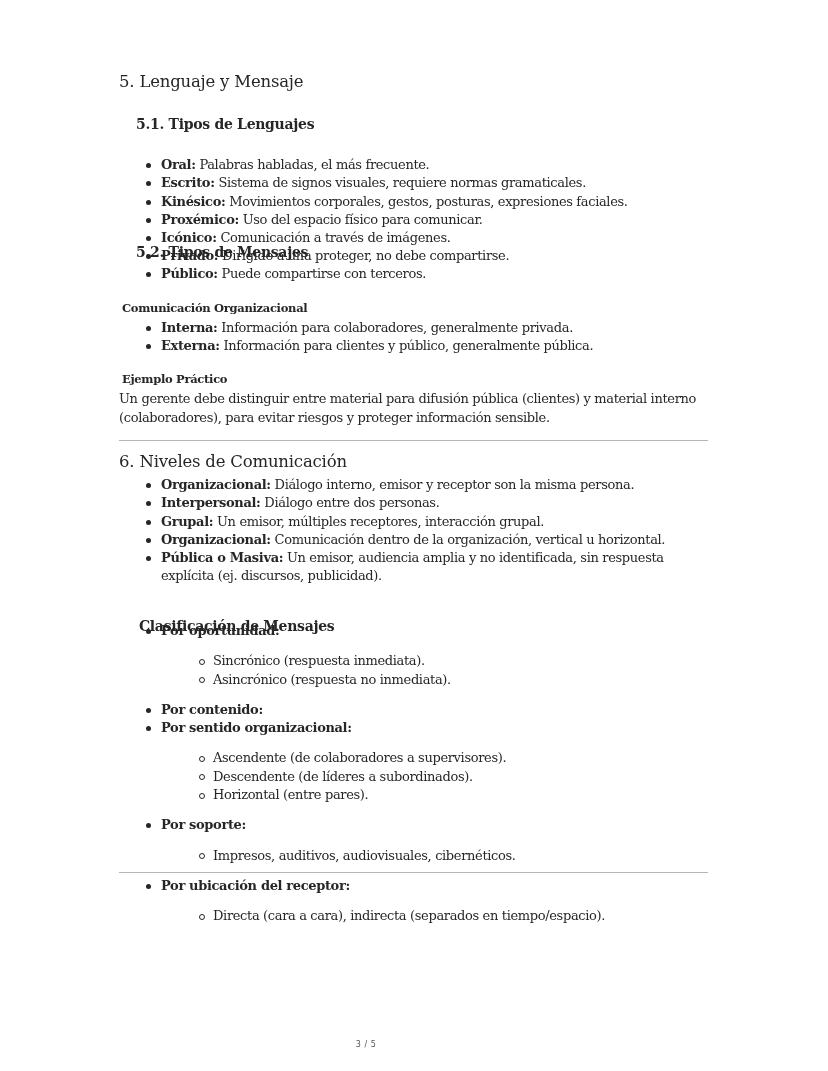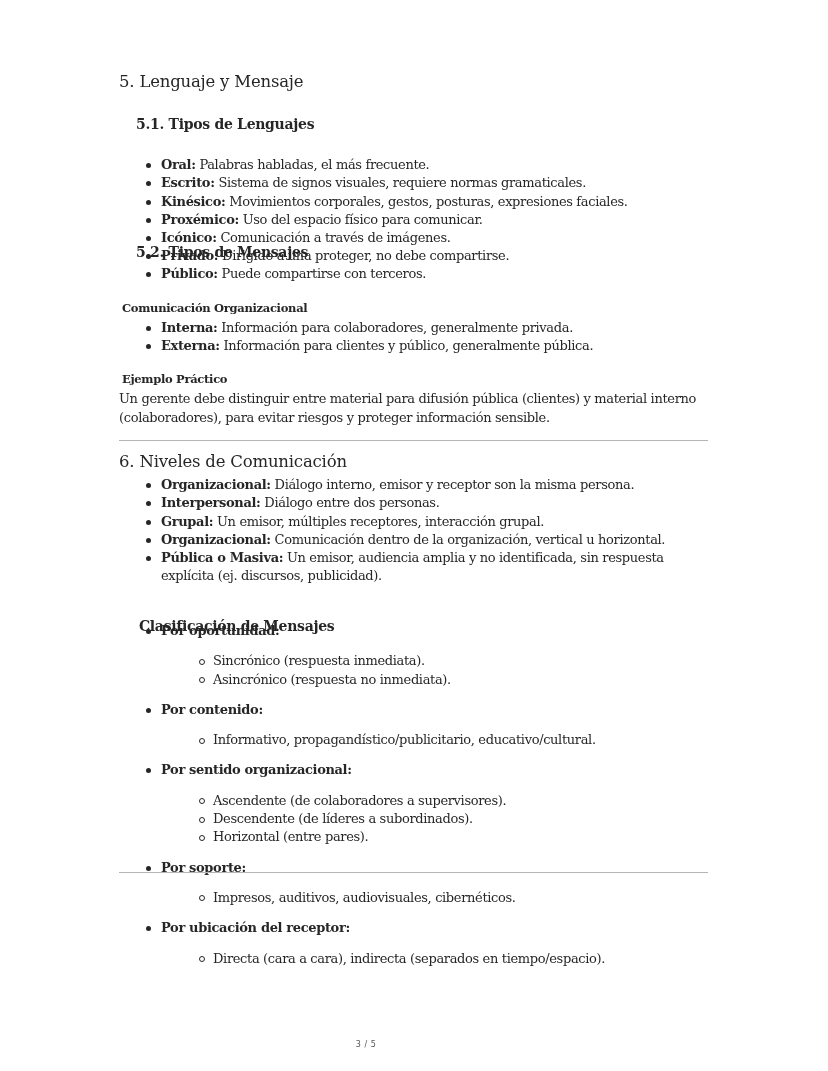--- a/index.html
+++ b/index.html
@@ -173,23 +173,20 @@
   <ul class="list" style="top:622px;">
     <li>
       <span class="term">Por oportunidad:</span>
       <ul class="sub">
         <li>Sincrónico (respuesta inmediata).</li>
         <li>Asincrónico (respuesta no inmediata).</li>
       </ul>
     </li>
     <li>
       <span class="term">Por contenido:</span>
-      <ul class="sub">
-        <li>Informativo, propagandístico/publicitario, educativo/cultural.</li>
-      </ul>
     </li>
     <li>
       <span class="term">Por sentido organizacional:</span>
       <ul class="sub">
         <li>Ascendente (de colaboradores a supervisores).</li>
         <li>Descendente (de líderes a subordinados).</li>
         <li>Horizontal (entre pares).</li>
       </ul>
     </li>
     <li>

